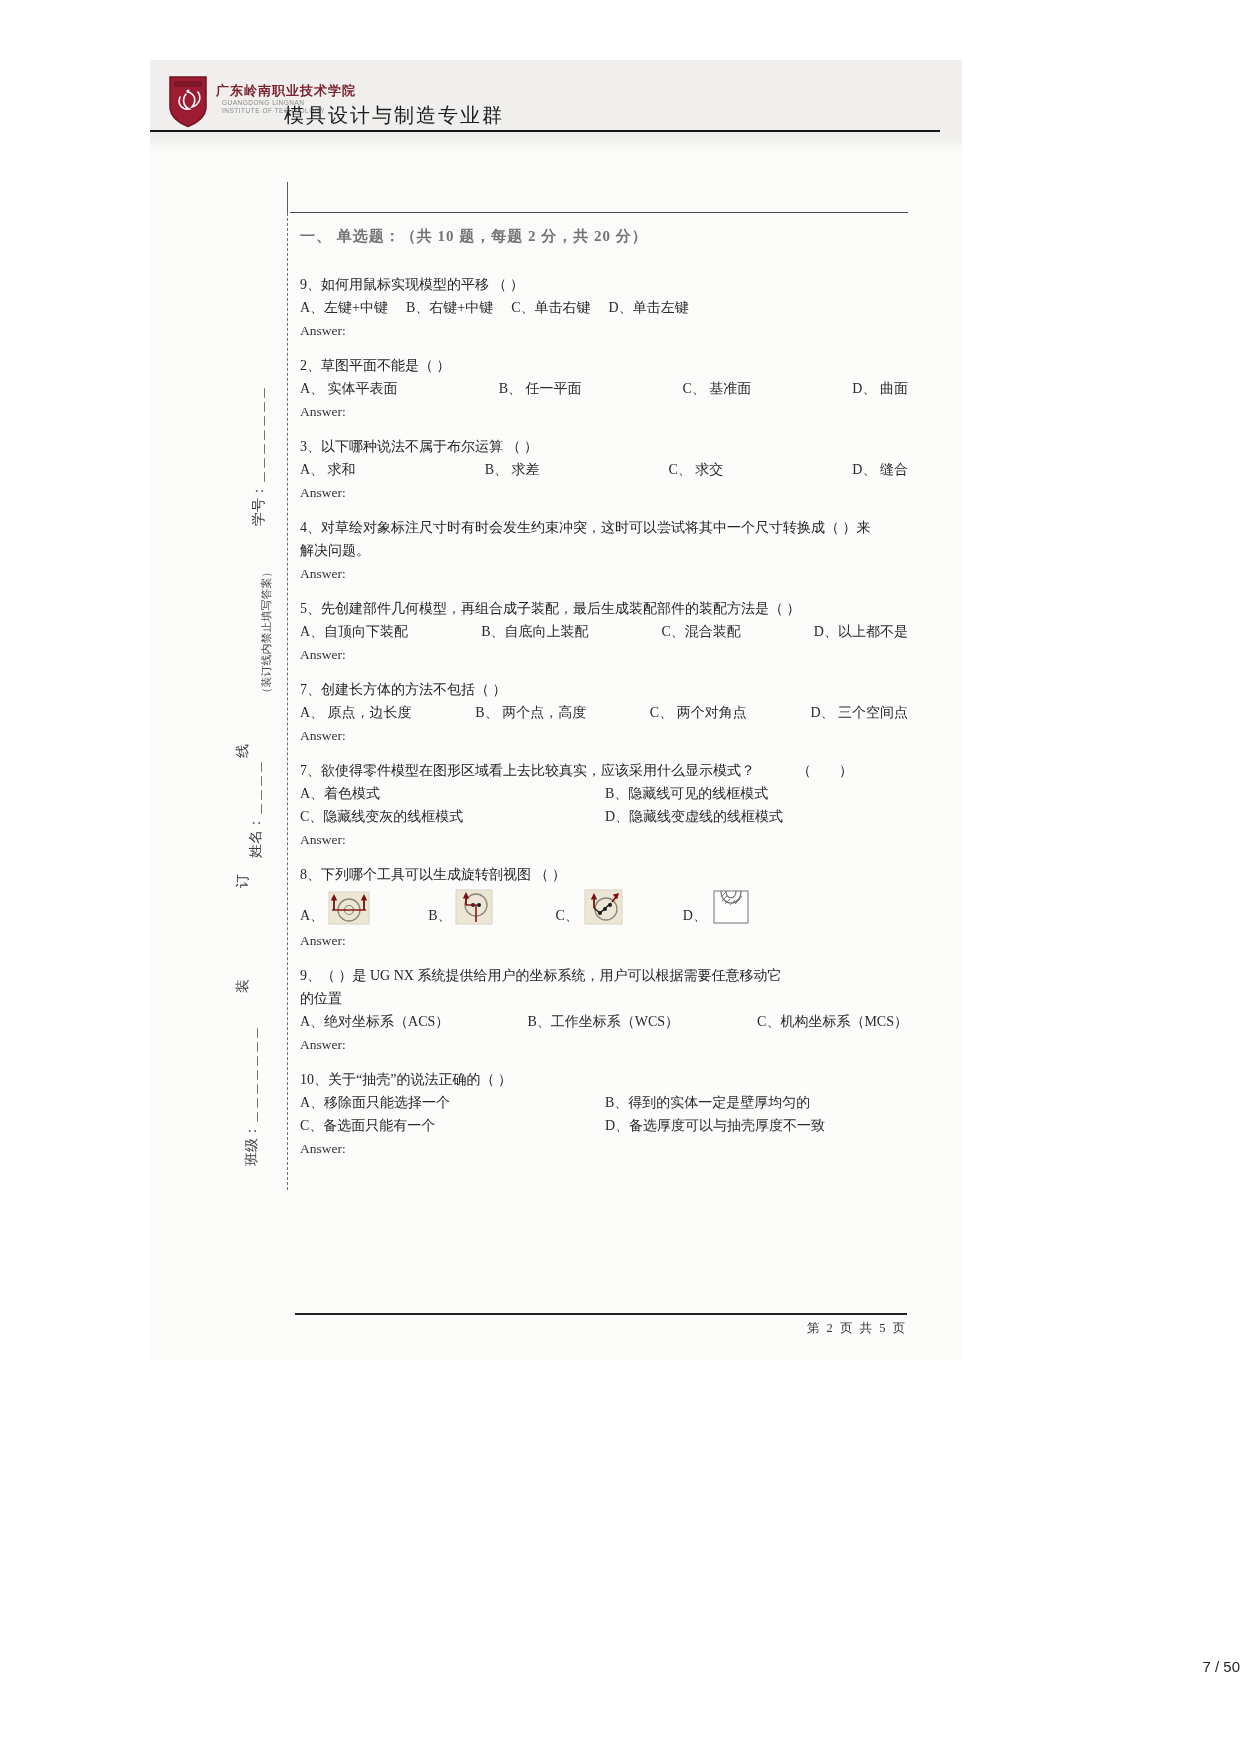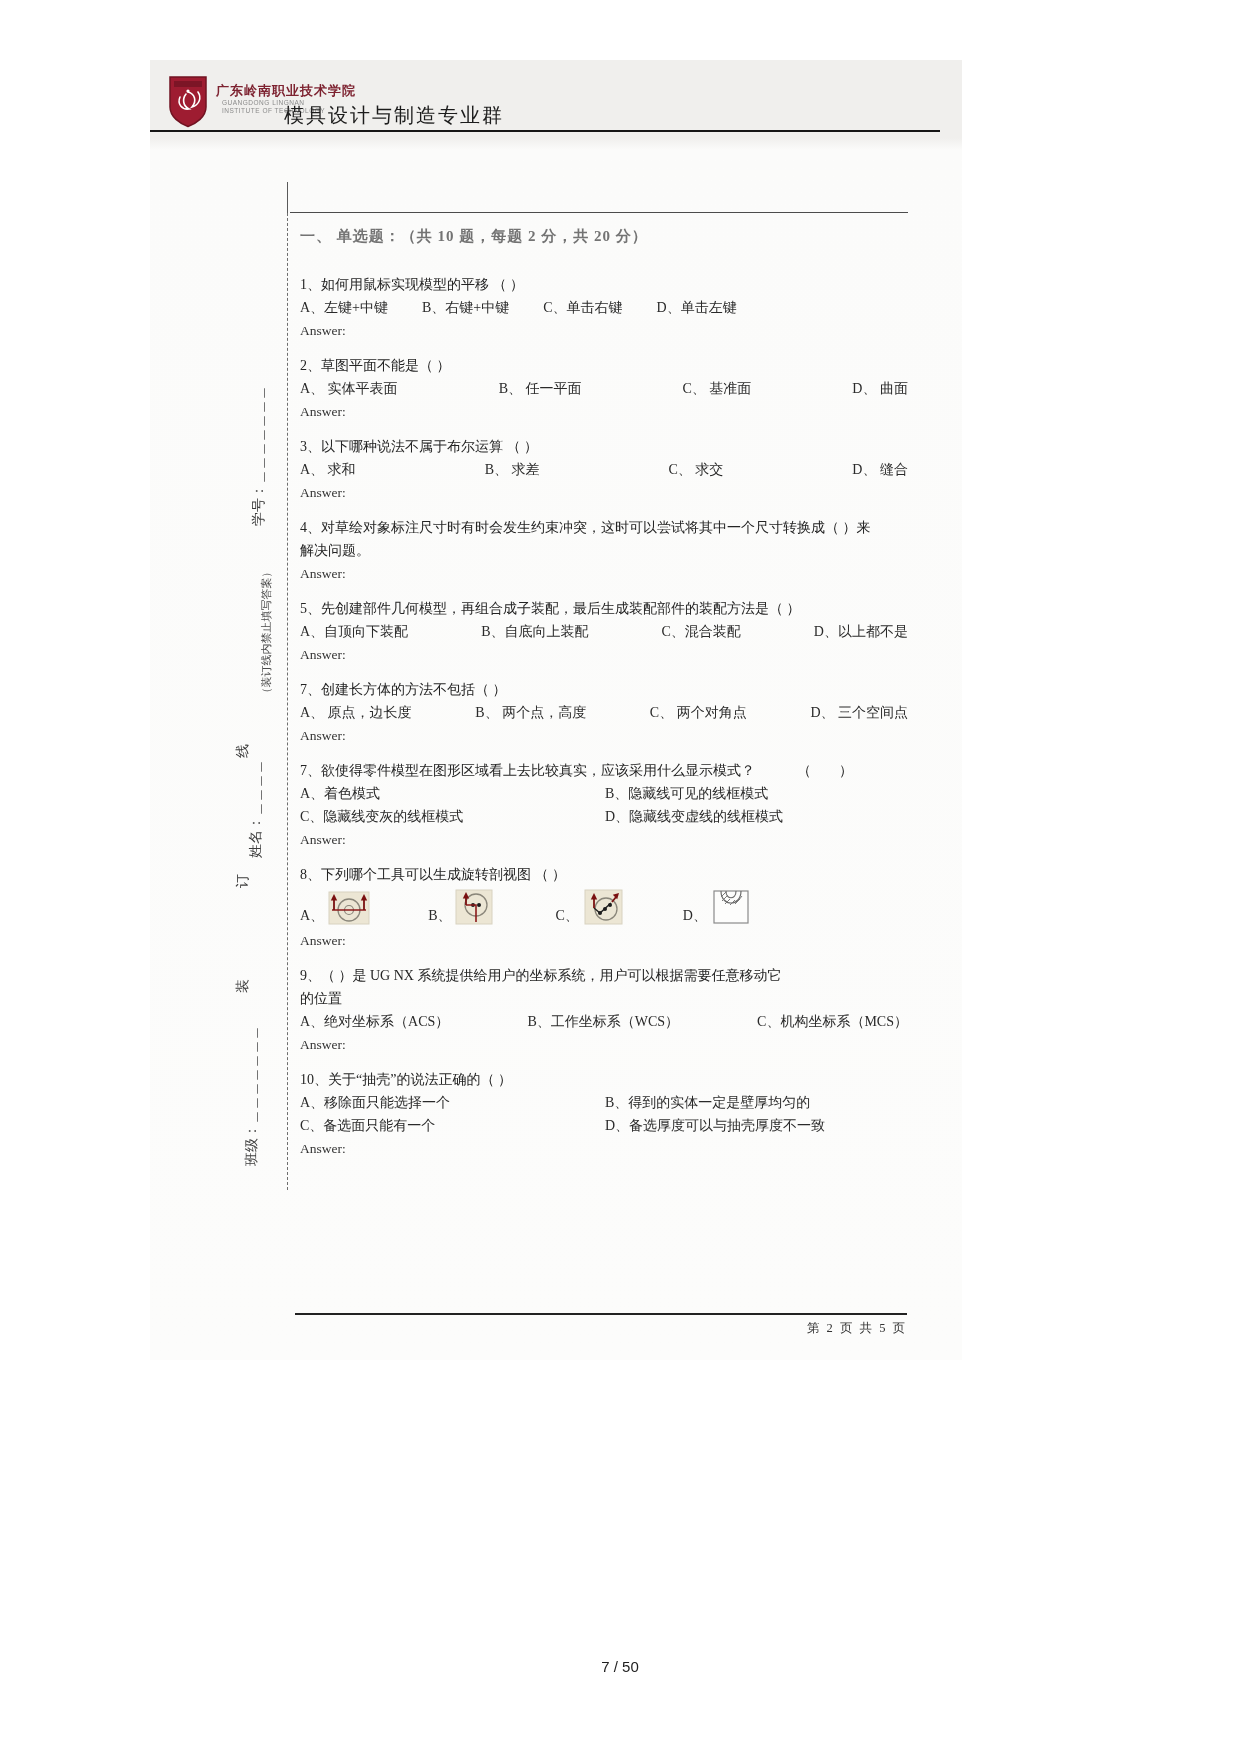--- a/index.html
+++ b/index.html
@@ -21,32 +21,32 @@
   .rot{position:absolute;transform:rotate(-90deg);transform-origin:center;white-space:nowrap;color:#3a3a3a;font-size:14px;}
   .rot.small{font-size:11px;color:#4a4a4a;}
   .dash-line{position:absolute;left:287px;top:213px;height:977px;width:0;border-left:1px dashed #6e6e6e;}
   .dash-top{position:absolute;left:287px;top:182px;height:31px;width:0;border-left:1px solid #5a5a5a;}
   .top-rule{position:absolute;left:290px;top:212px;width:618px;height:1px;background:#4c4c4c;}
   
   .content{position:absolute;left:300px;top:224px;width:608px;}
   .section-title{font-size:15px;font-weight:bold;color:#737373;line-height:24px;margin-bottom:25px;letter-spacing:1px;}
   .question{margin-bottom:12px;font-size:14px;}
   .q-stem{line-height:23px;white-space:pre-line;color:#242424;}
-  .opts-row{display:flex;gap:34px;line-height:23px;}
+  .opts-row{display:flex;gap:18px;line-height:23px;}
   .opts-spread{display:flex;justify-content:space-between;line-height:23px;width:100%;}
   .opts-grid{display:grid;grid-template-columns:305px 1fr;line-height:23px;}
   .opts-icons{display:flex;gap:58px;align-items:flex-end;line-height:23px;margin:3px 0 2px 0;}
   .icon-opt{display:inline-flex;align-items:flex-end;gap:4px;}
   .icon-box{display:inline-block;width:42px;height:38px;}
   .icon-box svg{display:block;}
   .answer-line{line-height:23px;color:#333;font-size:13.5px;}
   
   .footer-rule{position:absolute;left:295px;top:1313px;width:612px;height:2px;background:#222;}
   .footer-page{position:absolute;left:295px;top:1320px;width:612px;text-align:right;font-size:12.5px;color:#333;letter-spacing:2px;}
-  .page-number{position:absolute;left:0;top:1658px;width:1240px;text-align:center;font-size:15px;color:#1e1e1e;font-family:"Liberation Sans","DejaVu Sans",sans-serif;}
+  .page-number{position:absolute;left:0;top:1658px;width:1240px;text-align:right;font-size:15px;color:#1e1e1e;font-family:"Liberation Sans","DejaVu Sans",sans-serif;}
 </style>
 </head>
 <body>
 
 <div class="scan-area"></div>
 
 <div class="logo">
   <svg width="40" height="52" viewBox="0 0 40 52">
     <path d="M2,1 h36 v30 c0,10 -10,16.5 -18,19.5 c-8,-3 -18,-9.5 -18,-19.5 z" fill="#9e1c31" stroke="#701322" stroke-width="1.5"></path>
     <rect x="6" y="5" width="28" height="6" fill="#7c1526"></rect>
@@ -71,21 +71,21 @@
 <div class="rot" style="left:236px;top:742px;width:14px;">线</div>
 <div class="rot" style="left:203px;top:800px;width:106px;text-align:center;">姓名：＿＿＿＿</div>
 <div class="rot" style="left:236px;top:872px;width:14px;">订</div>
 <div class="rot" style="left:236px;top:977px;width:14px;">装</div>
 <div class="rot" style="left:167px;top:1087px;width:170px;text-align:center;">班级：＿＿＿＿＿＿＿</div>
 
 <div class="content">
   <div class="section-title">一、 单选题：（共 10 题，每题 2 分，共 20 分）</div>
   <div id="questions">
       <div class="question">
-        <div class="q-stem">1、如何用鼠标实现模型的平移 （      ）</div>
+        <div class="q-stem">9、如何用鼠标实现模型的平移 （      ）</div>
         <div class="opts-row">
           <span class="opt">A、左键+中键</span>
           <span class="opt">B、右键+中键</span>
           <span class="opt">C、单击右键</span>
           <span class="opt">D、单击左键</span>
         </div>
         <div class="answer-line">Answer:</div>
       </div>
       <div class="question">
         <div class="q-stem">2、草图平面不能是（      ）</div>

